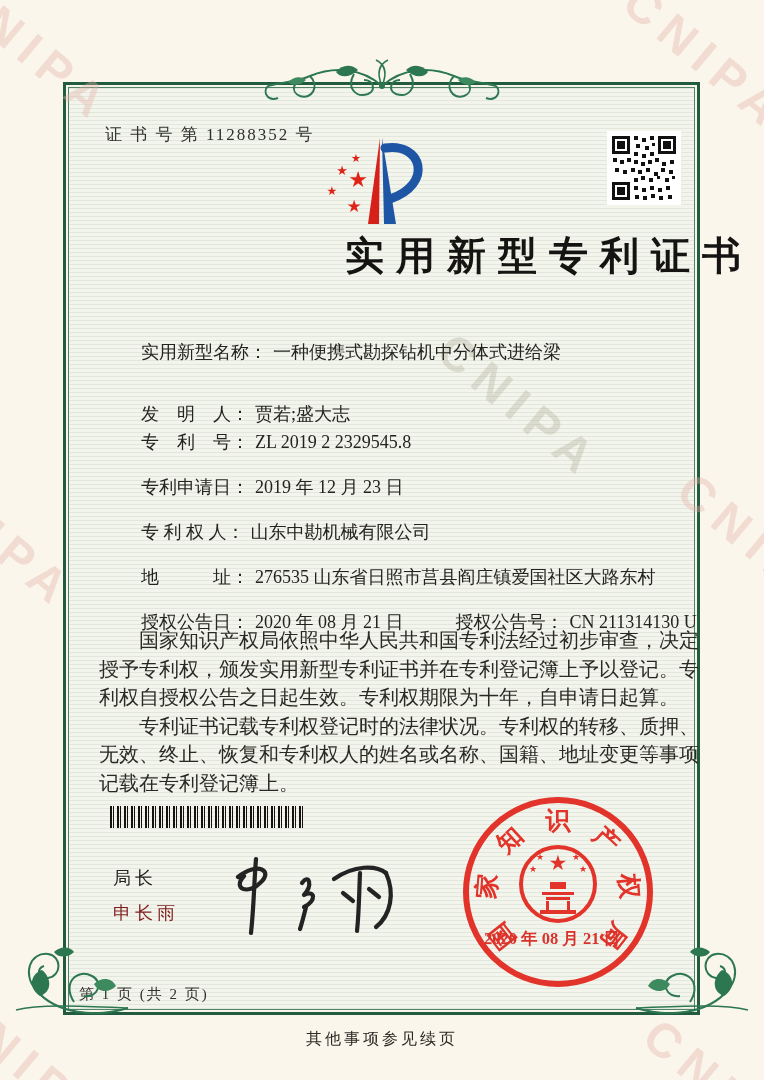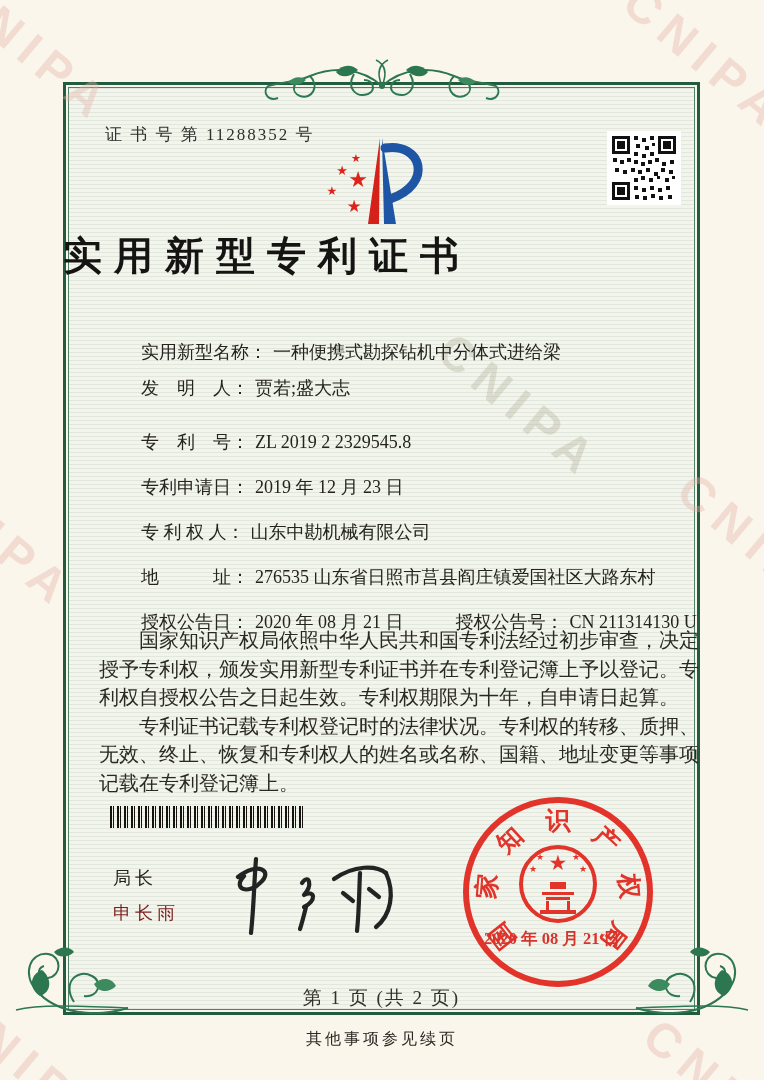--- a/index.html
+++ b/index.html
@@ -28,45 +28,45 @@
     background:
       repeating-linear-gradient(180deg, rgba(163,185,166,0.22) 0px, rgba(163,185,166,0.22) 1px, rgba(0,0,0,0) 1px, rgba(0,0,0,0) 4px),
       #f3f4ec;
   }
   .ornament{position:absolute;z-index:4;pointer-events:none;}
   .content{position:absolute;inset:0;z-index:3;}
   .cert-number{position:absolute;left:105px;top:123px;font-size:17px;letter-spacing:2px;color:#30302e;white-space:pre;}
   .logo{position:absolute;left:318px;top:126px;}
   .qr{position:absolute;left:607px;top:131px;}
   .title{
-    position:absolute;left:63px;top:229px;width:690px;text-align:left;
+    position:absolute;left:63px;top:229px;width:690px;text-align:right;
     font-size:39px;font-weight:bold;letter-spacing:12px;color:#151412;white-space:nowrap;
   }
   .fields{position:absolute;left:105px;top:319px;width:575px;}
   .field-row{position:absolute;left:0;font-size:18px;color:#25231f;white-space:pre;}
   .field-row .lab{display:inline-block;}
   .field-row .val{display:inline-block;margin-left:6px;}
-  .row0{top:0px;}.row1{top:36px;}.row2{top:90px;}.row3{top:135px;}
+  .row0{top:0px;}.row1{top:62px;}.row2{top:90px;}.row3{top:135px;}
   .row4{top:180px;}.row5{top:225px;}.row6{top:270px;}
   .grant-no{margin-left:52px;}
   .paras{
     position:absolute;left:99px;top:626px;width:600px;
     font-size:20px;line-height:28.5px;text-align:justify;color:#2a2822;
   }
   .paras p{margin:0;text-indent:2em;}
   .barcode{
     position:absolute;left:110px;top:806px;width:196px;height:22px;
     background:
       repeating-linear-gradient(90deg,#15120f 0 2px,rgba(0,0,0,0) 2px 3px,#15120f 3px 4px,rgba(0,0,0,0) 4px 7px,#15120f 7px 9px,rgba(0,0,0,0) 9px 10px,#15120f 10px 11px,rgba(0,0,0,0) 11px 14px);
   }
   .signer-title{position:absolute;left:113px;top:866px;font-size:18px;letter-spacing:4px;color:#26241f;}
   .signer-name{position:absolute;left:113px;top:901px;font-size:18px;letter-spacing:4px;color:#7f1d1d;}
   .signature{position:absolute;left:218px;top:843px;}
   .seal{position:absolute;left:452px;top:796px;}
-  .page-number{position:absolute;left:63px;top:985px;width:637px;text-align:center;font-size:19px;letter-spacing:2px;color:#33312c;}
+  .page-number{position:absolute;left:63px;top:985px;width:637px;text-align:left;font-size:15px;letter-spacing:2px;color:#33312c;padding-left:16px;}
   .continuation{position:absolute;left:0;top:1029px;width:764px;text-align:center;font-size:16px;letter-spacing:3px;color:#2c2a25;}
   .seal-char{font-size:25px;font-weight:bold;}
 </style>
 </head>
 <body>
 
 <div class="page">
 
   <div class="wm" style="left:-26px;top:-34px;">CNIPA</div>
   <div class="wm" style="left:648px;top:-26px;">CNIPA</div>

